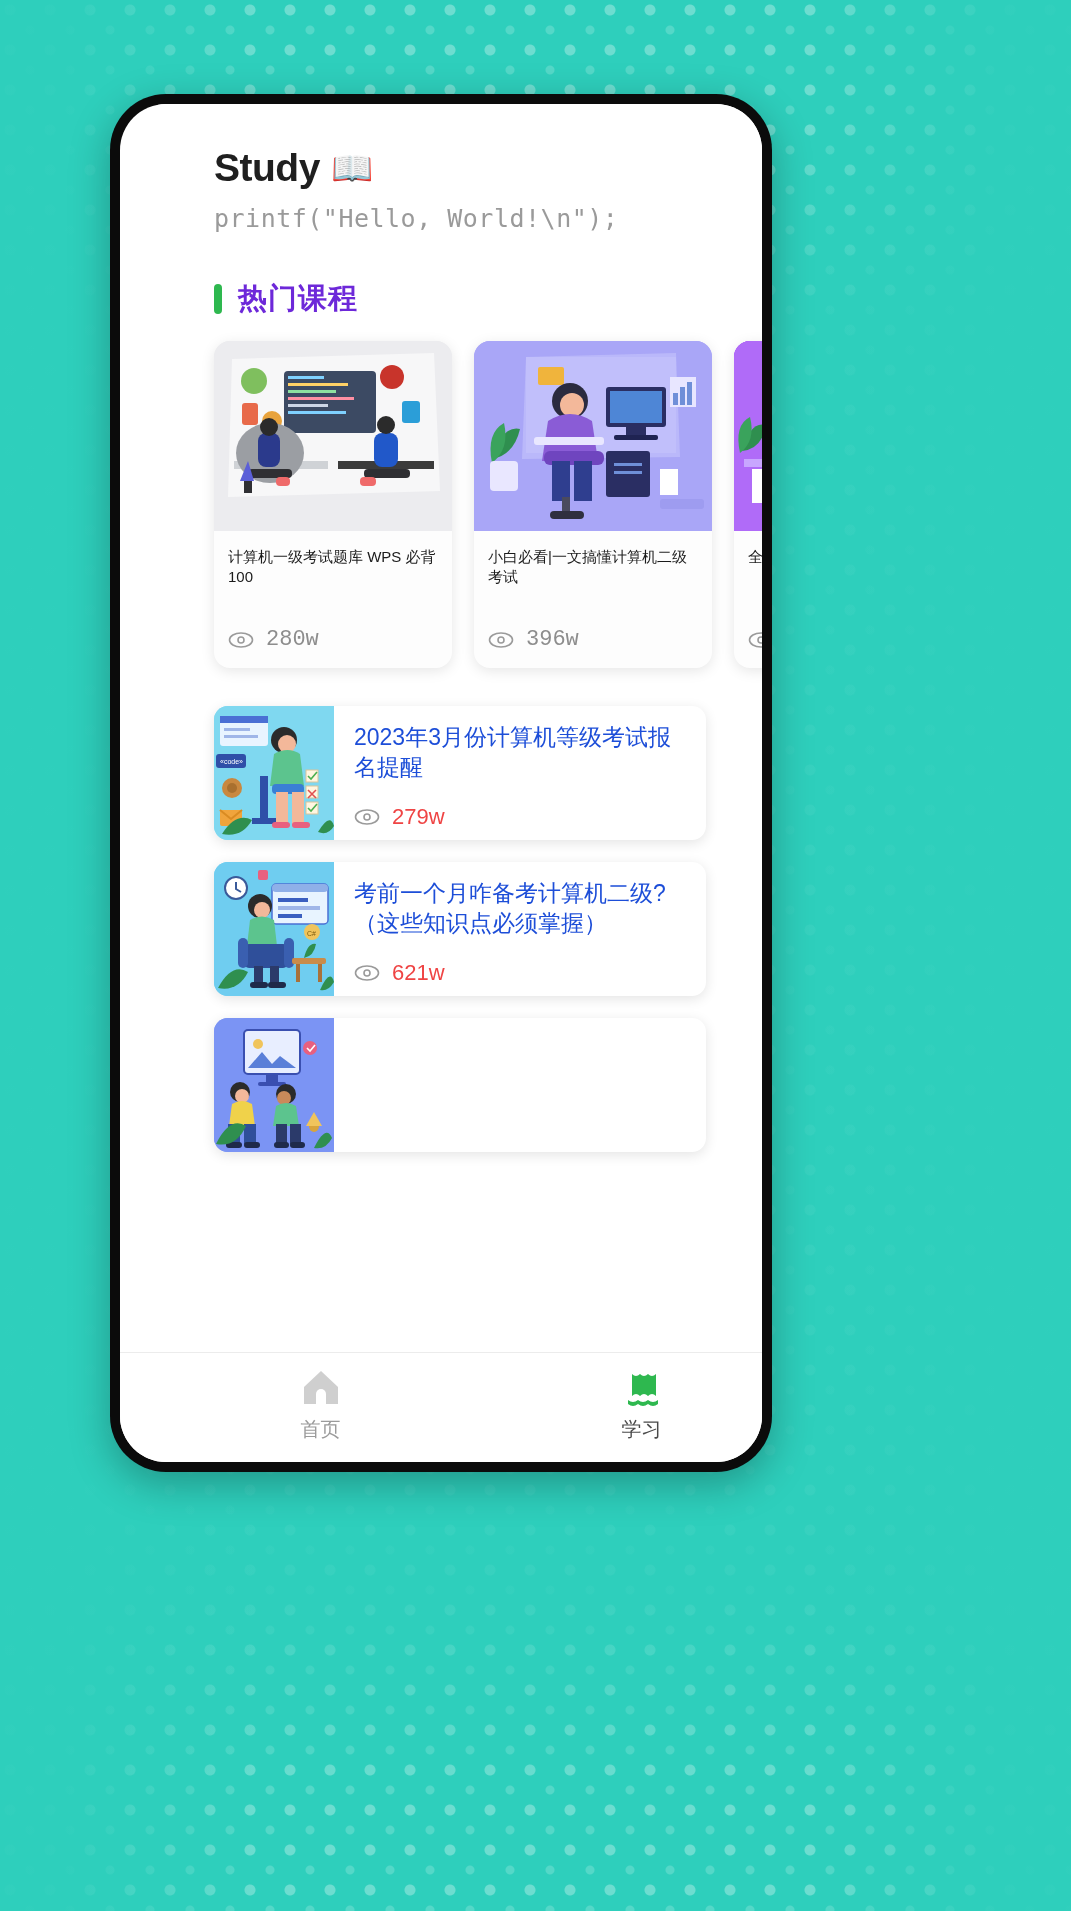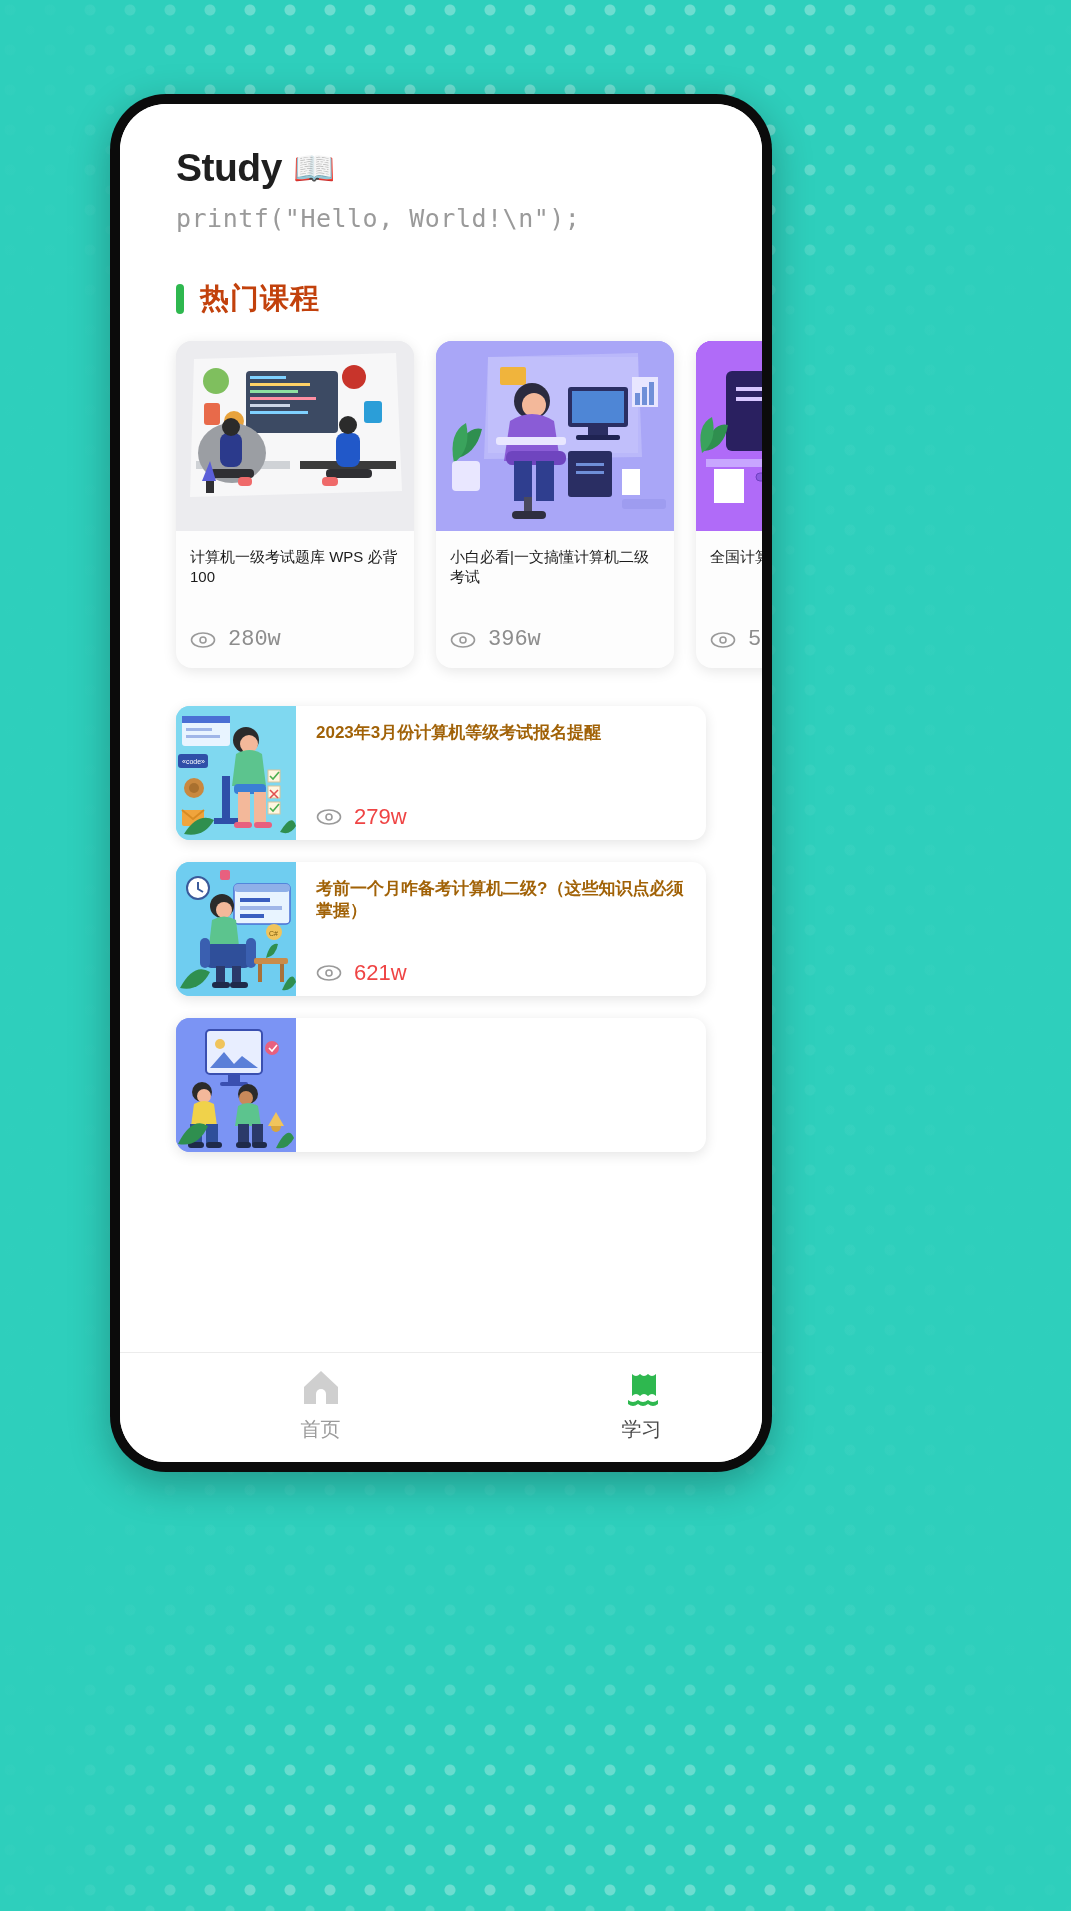--- a/index.html
+++ b/index.html
@@ -52,20 +52,21 @@
     display: flex;
     flex-direction: column;
   }
 
   
   .content {
     flex: 1;
     overflow: hidden;
     padding: 42px 0 0 0;
     background: #ffffff;
+    margin-left: 38px;
   }
   .app-title {
     font-size: 39px;
     font-weight: 700;
     color: #1f1f1f;
     padding: 0 56px;
     display: flex;
     align-items: center;
     gap: 12px;
     letter-spacing: -0.5px;
@@ -88,21 +89,21 @@
     padding: 0 56px;
     margin-top: 46px;
   }
   .section-bar {
     width: 8px; height: 30px;
     border-radius: 4px;
   }
   .section-title {
     font-size: 29px;
     font-weight: 700;
-    color: #c2410c;
+    color: #6d28d9;
     letter-spacing: 1px;
   }
 
   
   .rail {
     display: flex;
     gap: 22px;
     padding: 22px 0 18px 56px;
     overflow: hidden;
   }
@@ -146,24 +147,24 @@
     display: flex;
     background: #fff;
     border-radius: 14px;
     box-shadow: 0 3px 13px rgba(0,0,0,0.11);
     overflow: hidden;
     height: 134px;
   }
   .fthumb { flex: 0 0 auto; width: 120px; height: 100%; position: relative; overflow: hidden; }
   .fbody { flex: 1; padding: 16px 18px 10px 20px; display: flex; flex-direction: column; }
   .ftitle {
-    font-size: 17px;
+    font-size: 23px;
     line-height: 1.32;
-    color: #a16207;
-    font-weight: 700;
+    color: #1d4ed8;
+    font-weight: 400;
   }
   .fviews {
     margin-top: auto;
     display: flex; align-items: center; gap: 12px;
     color: #ef4444; font-size: 22px;
   }
 
   
   .tabbar {
     flex: 0 0 auto;

